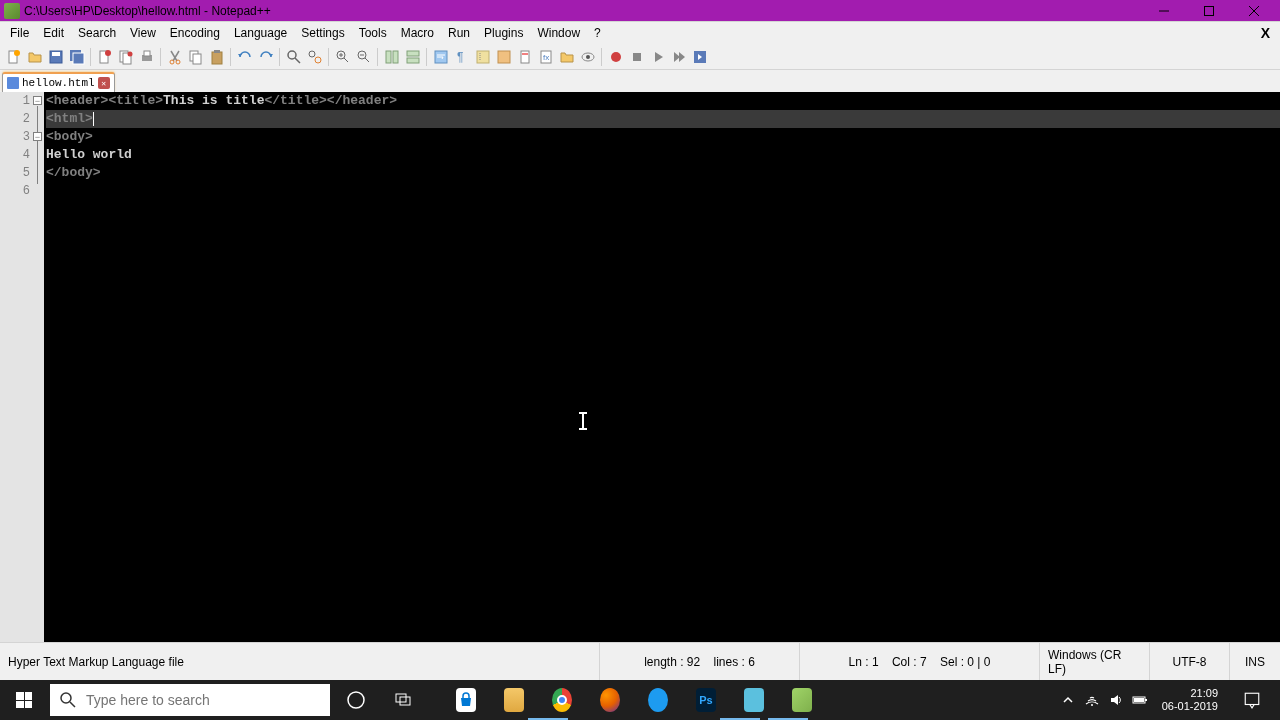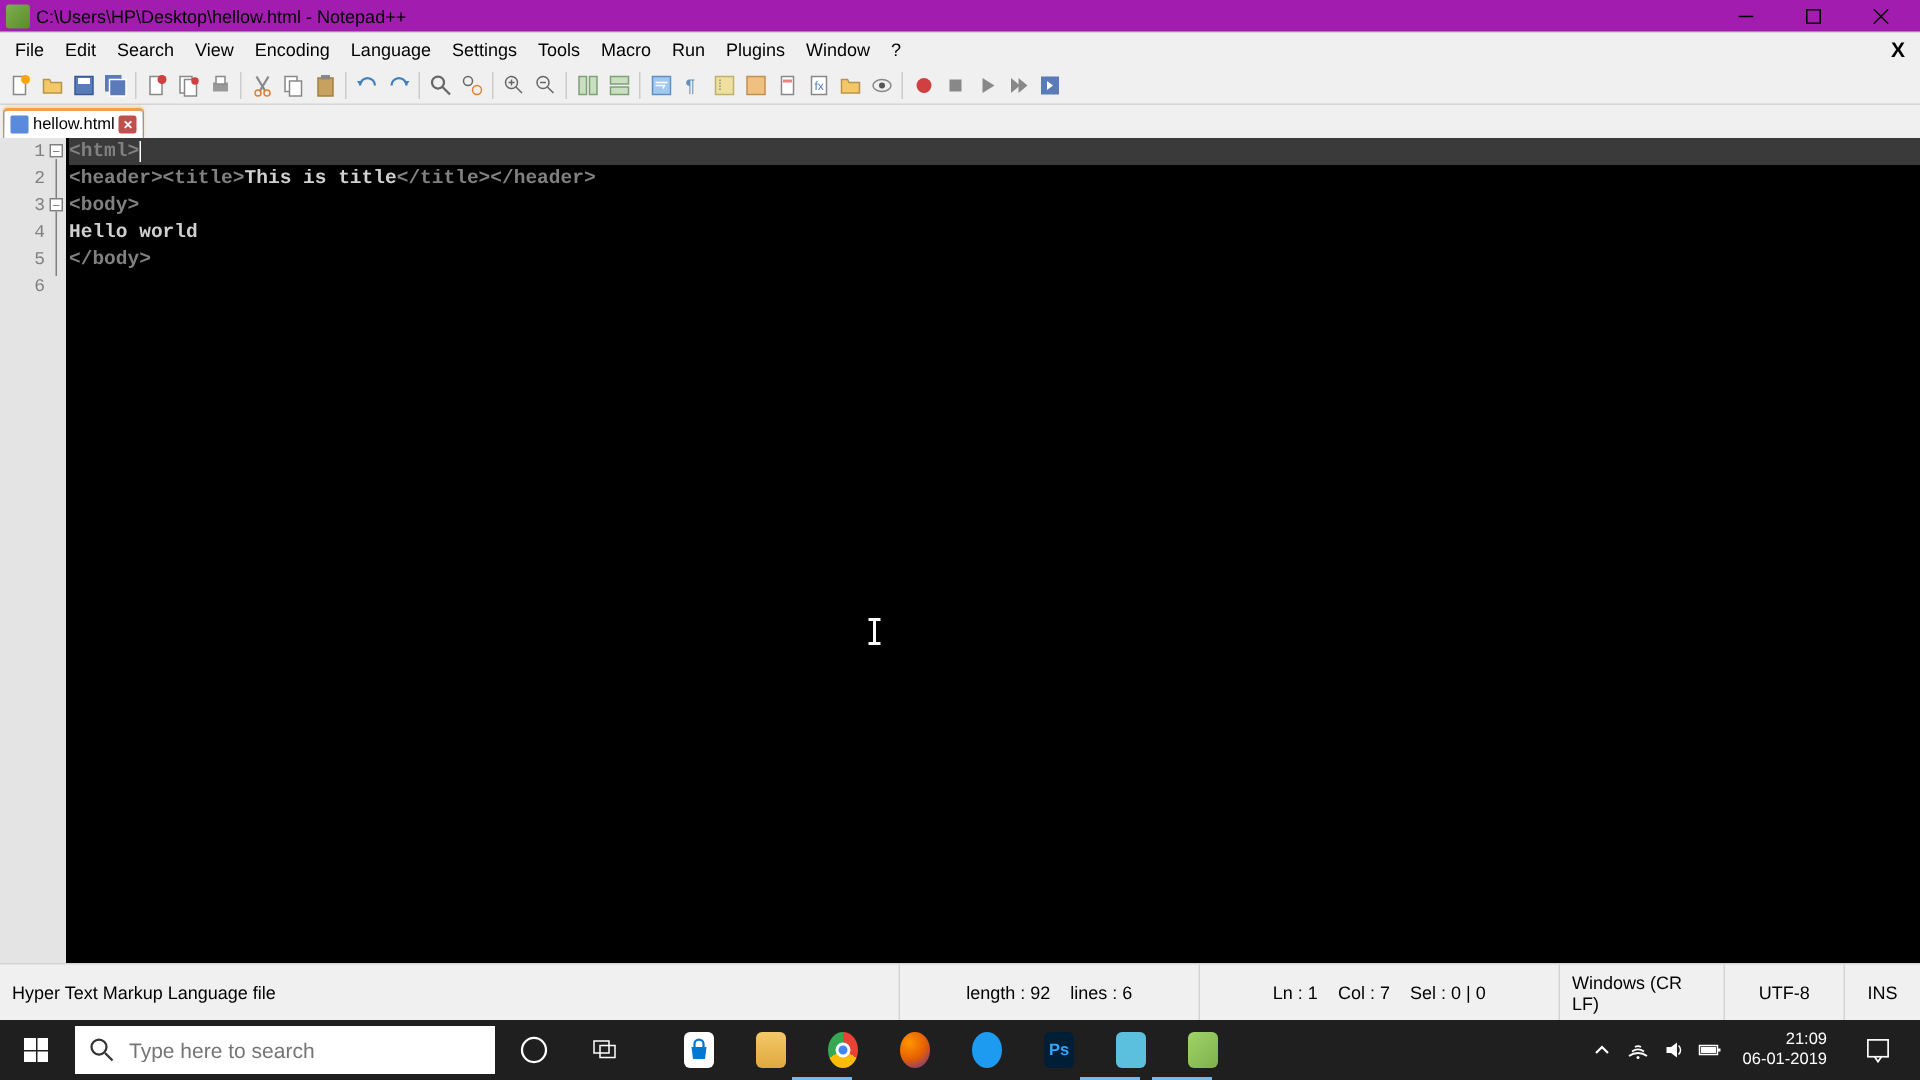--- a/index.html
+++ b/index.html
@@ -77,20 +77,21 @@
   border: 1px solid #999;
   border-bottom: none;
   border-radius: 3px 3px 0 0;
   display: flex;
   align-items: center;
   padding: 0 4px;
   gap: 3px;
   font-size: 11px;
   box-shadow: 0 -1px 2px rgba(255,165,0,0.3);
   border-top: 2px solid #f0a050;
+  font-family: Liberation Mono, monospace;
 }
 .tab-icon {
   width: 12px; height: 12px;
   background: #5a8adc;
   border-radius: 1px;
 }
 .tab-close {
   width: 12px; height: 12px;
   background: #c0504d;
   border-radius: 2px;
@@ -503,22 +504,22 @@
       <div class="line-num">2</div>
       <div class="line-num">3</div>
       <div class="line-num">4</div>
       <div class="line-num">5</div>
       <div class="line-num">6</div>
     </div>
   <div class="fold-box" style="top:4px">−</div>
   <div class="fold-line" style="top:14px;height:78px"></div>
   <div class="fold-box" style="top:40px">−</div>
   <div class="code" id="code">
+      <div class="code-line"><span class="tag">&lt;header&gt;&lt;title&gt;</span><span class="text">This is title</span><span class="tag">&lt;/title&gt;&lt;/header&gt;</span></div>
       <div class="code-line active"><span class="tag">&lt;html&gt;</span><span class="caret"></span></div>
-      <div class="code-line"><span class="tag">&lt;header&gt;&lt;title&gt;</span><span class="text">This is title</span><span class="tag">&lt;/title&gt;&lt;/header&gt;</span></div>
       <div class="code-line"><span class="tag">&lt;body&gt;</span></div>
       <div class="code-line"><span class="text">Hello world</span></div>
       <div class="code-line"><span class="tag">&lt;/body&gt;</span></div>
     </div>
   <div class="text-cursor-floating"></div>
 </div>
 
 <div class="statusbar">
   <div class="status-cell grow">Hyper Text Markup Language file</div>
   <div class="status-cell" style="width:200px;justify-content:center">

